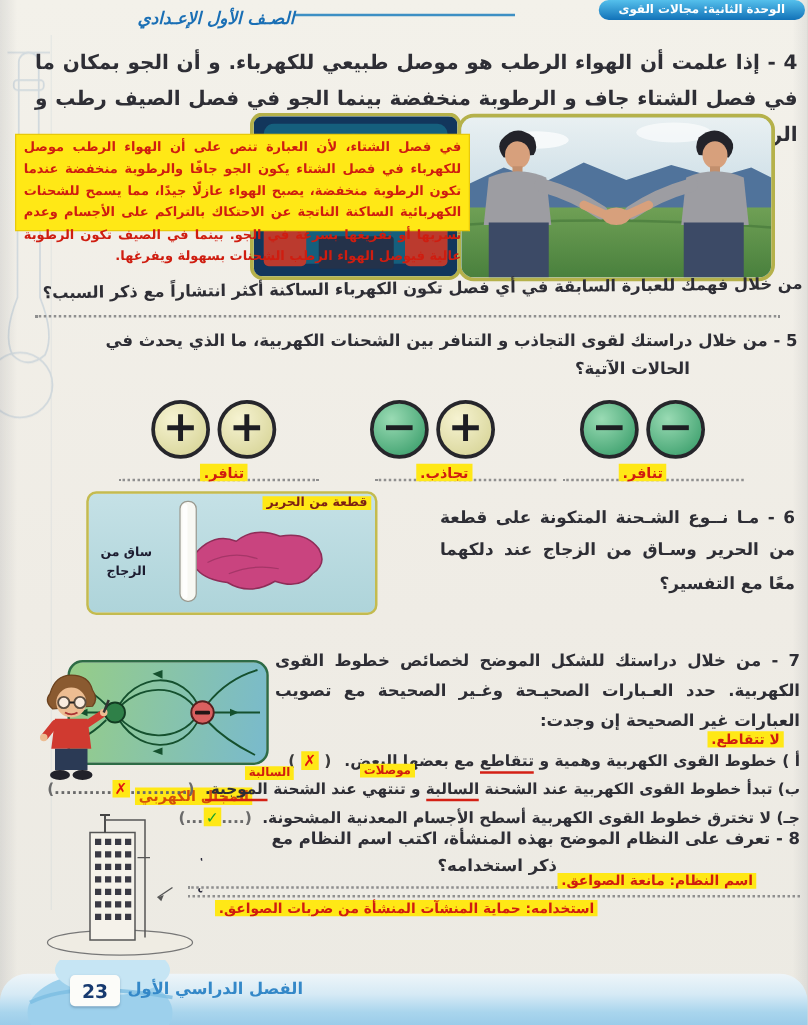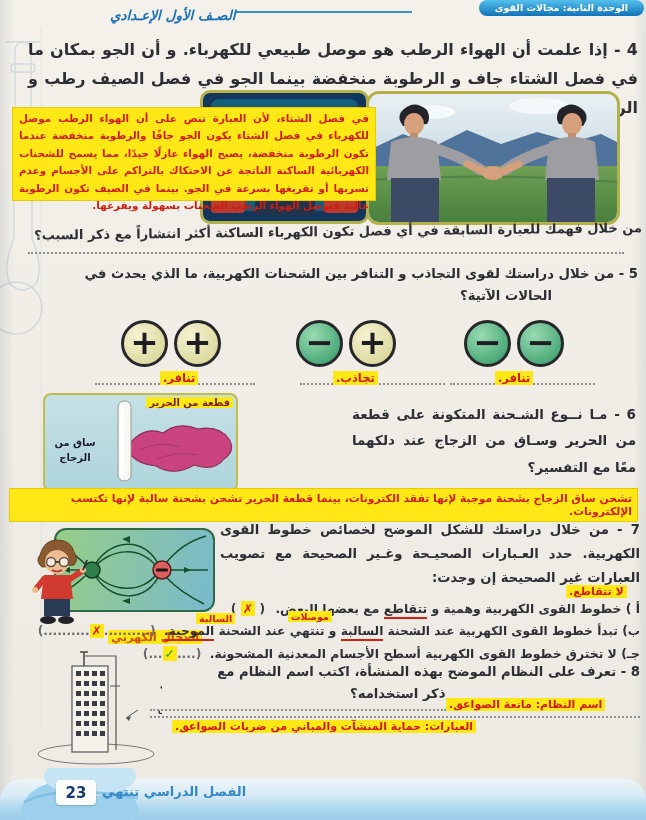--- a/index.html
+++ b/index.html
@@ -95,21 +95,21 @@
       <ellipse cx="203" cy="30" rx="10" ry="11" fill="#d7a07c"></ellipse>
       <rect x="199" y="39" width="8" height="7" fill="#c28f6d"></rect>
       <path d="M226,48 Q203,38 180,48 L176,86 L230,86 Z" fill="#9d9da2"></path>
       <path d="M184,54 Q156,62 136,76" stroke="#9d9da2" stroke-width="11" fill="none" stroke-linecap="round"></path>
       <path d="M150,70 L128,80" stroke="#d7a07c" stroke-width="7" stroke-linecap="round"></path>
       <rect x="178" y="84" width="48" height="44" fill="#3c4a66"></rect>
       <ellipse cx="124" cy="79" rx="11" ry="7" fill="#d7a07c"></ellipse>
     </svg>
   </div>
 
-  <div class="abs ybox" style="left:13px;top:108px;width:362px;height:92px;font-size:10.4px;
+  <div class="abs ybox" style="left:13px;top:108px;width:362px;height:76px;font-size:10.4px;
        line-height:1.68;padding:2px 6px;text-align:justify;box-sizing:border-box;">في فصل الشتاء، لأن العبارة تنص على أن الهواء الرطب موصل للكهرباء في فصل الشتاء يكون الجو جافًا والرطوبة منخفضة عندما تكون الرطوبة منخفضة، يصبح الهواء عازلًا جيدًا، مما يسمح للشحنات الكهربائية الساكنة الناتجة عن الاحتكاك بالتراكم على الأجسام وعدم تسربها أو تفريغها بسرعة في الجو. بينما في الصيف تكون الرطوبة عالية فيوصل الهواء الرطب الشحنات بسهولة ويفرغها.</div>
 
   <div class="abs q" style="left:20px;top:224px;width:622px;font-size:13px;transform:rotate(-0.7deg);">من خلال فهمك للعبارة السابقة في أي فصل تكون الكهرباء الساكنة أكثر انتشاراً مع ذكر السبب؟</div>
   <div class="abs dots" style="left:28px;top:252px;width:596px;"></div>
 
   <div class="abs q" style="right:8px;top:266px;font-size:13.2px;white-space:nowrap;">5 - من خلال دراستك لقوى التجاذب و التنافر بين الشحنات الكهربية، ما الذي يحدث في</div>
   <div class="abs q" style="left:460px;top:288px;font-size:13.2px;">الحالات الآتية؟</div>
 
   <div class="charge c-plus" style="left:121px;">
       <span>+</span>
@@ -130,35 +130,34 @@
       <span>−</span>
     </div>
 
   <div class="abs dots" style="left:95px;top:383px;width:160px;"></div>
   <div class="abs dots" style="left:300px;top:383px;width:145px;"></div>
   <div class="abs dots" style="left:450px;top:383px;width:145px;"></div>
   <span class="abs chip" style="left:160px;top:371px;font-size:11.5px;">تنافر.</span>
   <span class="abs chip" style="left:333px;top:371px;font-size:11.5px;">تجاذب.</span>
   <span class="abs chip" style="left:495px;top:371px;font-size:11.5px;">تنافر.</span>
 
-  <div class="abs" style="left:43px;top:393px;width:195px;height:99px;border:2px solid #c4bb4f;border-radius:8px;
+  <div class="abs" style="left:69px;top:393px;width:233px;height:99px;border:2px solid #c4bb4f;border-radius:8px;
        background:linear-gradient(180deg,#c5e1e6,#aed4da);box-sizing:border-box;overflow:hidden;">
     <svg width="191" height="95" viewBox="0 0 191 95" style="position:absolute;left:0;top:0;">
       <path d="M82,52 Q98,30 118,38 Q133,26 153,34 Q174,30 184,44 Q191,56 179,64 Q169,77 149,70 Q129,82 111,71 Q94,69 87,61 Q78,57 82,52 Z" fill="#c9447f" stroke="#8e2d58" stroke-width="1.2"></path>
       <path d="M95,55 Q115,45 135,52 M112,64 Q132,56 152,60" stroke="#8e2d58" stroke-width="1" fill="none" opacity="0.6"></path>
       <rect x="73" y="6" width="13" height="80" rx="6" fill="#f8f8f3" stroke="#9a9a90" stroke-width="1"></rect>
       <rect x="75" y="8" width="4" height="76" rx="2" fill="#ffffff" opacity="0.8"></rect>
     </svg>
     <span class="chip" style="position:absolute;right:3px;top:2px;font-size:10px;color:#7c1f14;">قطعة من الحرير</span>
     <span style="position:absolute;left:4px;top:40px;width:52px;font-size:10px;font-weight:bold;color:#1c1c30;
           direction:rtl;text-align:center;line-height:1.5;display:block;">ساق من الزجاج</span>
   </div>
 
   <div class="abs q" style="left:352px;top:401px;width:284px;font-size:13.5px;line-height:1.95;text-align:justify;">6 - مـا نــوع الشـحنة المتكونة على قطعة من الحرير وسـاق من الزجاج عند دلكهما معًا مع التفسير؟</div>
-  <div class="abs ybox" style="left:10px;top:489px;width:627px;font-size:10.8px;padding:3px 5px;box-sizing:border-box;">تشحن ساق الزجاج بشحنة موجبة لإنها تفقد الكترونات، بينما قطعة الحرير تشحن بشحنة سالبة لإنها تكتسب الإلكترونات.</div>
 
   <div class="abs q" style="left:220px;top:518px;width:420px;font-size:13.2px;line-height:1.8;text-align:justify;">7 - من خلال دراستك للشكل الموضح لخصائص خطوط القوى الكهربية. حدد العـبارات الصحيـحة وغـير الصحيحة مع تصويب العبارات غير الصحيحة إن وجدت:</div>
 
   <div class="abs" style="left:54px;top:528px;width:161px;height:84px;border:2px solid #2e6b46;border-radius:12px;
        background:linear-gradient(100deg,#96cd87,#79bacd);box-sizing:border-box;">
     <svg width="157" height="80" viewBox="0 0 157 80">
       <g stroke="#15502e" stroke-width="1.5" fill="none">
         <path d="M36,40 C52,6 92,6 104,38"></path>
         <path d="M36,40 C54,16 88,16 102,39"></path>
         <path d="M36,40 C54,64 88,64 102,42"></path>
@@ -271,27 +270,27 @@
     <line x1="86" y1="38" x2="76" y2="38" stroke="#555" stroke-width="1"></line>
     <text x="126" y="41" font-size="8" font-weight="bold" fill="#28283a" text-anchor="end" direction="rtl">شبكة موصلات</text>
     <line x1="104" y1="62" x2="92" y2="70" stroke="#555" stroke-width="1"></line>
     <polygon points="92,70 97,68 95,73" fill="#555"></polygon>
     <text x="124" y="64" font-size="8" font-weight="bold" fill="#28283a" text-anchor="end" direction="rtl">الأرض</text>
   </svg>
 
   <div class="abs dots" style="left:150px;top:709px;width:296px;"></div>
   <span class="abs chip" style="left:446px;top:698px;font-size:11px;">اسم النظام: مانعة الصواعق.</span>
   <div class="abs dots" style="left:150px;top:716px;width:490px;"></div>
-  <span class="abs chip" style="left:172px;top:720px;font-size:11px;">العبارات: حماية المنشآت والمباني من ضربات الصواعق.</span>
+  <span class="abs chip" style="left:172px;top:720px;font-size:11px;">استخدامه: حماية المنشآت المنشأة من ضربات الصواعق.</span>
 
   <div class="abs" style="left:0;top:779px;width:646px;height:41px;border-radius:22px 22px 0 0;
        background:linear-gradient(180deg,#eef5f9 0%,#d6eaf5 40%,#a9d5ed 75%,#9bcce9 100%);"></div>
   <svg class="abs" style="left:20px;top:768px;" width="122" height="52" viewBox="0 0 122 52">
     <ellipse cx="60" cy="42" rx="58" ry="32" fill="#9dd0ec"></ellipse>
     <ellipse cx="70" cy="8" rx="46" ry="20" fill="#c6e5f4"></ellipse>
     <path d="M4,34 Q40,16 118,30" stroke="#7cbde2" stroke-width="3" fill="none" opacity="0.8"></path>
   </svg>
   <div class="abs" style="left:56px;top:780px;width:40px;height:25px;background:#fcfcf9;border-radius:4px;
        box-shadow:0 1px 2px rgba(40,70,100,.3);display:flex;align-items:center;justify-content:center;
        font-size:15px;font-weight:bold;color:#173a70;">23</div>
-  <div class="abs" style="left:102px;top:784px;font-size:13px;font-weight:bold;color:#3488c8;direction:rtl;">الفصل الدراسي تنتهي</div>
+  <div class="abs" style="left:102px;top:784px;font-size:13px;font-weight:bold;color:#3488c8;direction:rtl;">الفصل الدراسي الأول</div>
 
 </div>
 
 </body></html>

